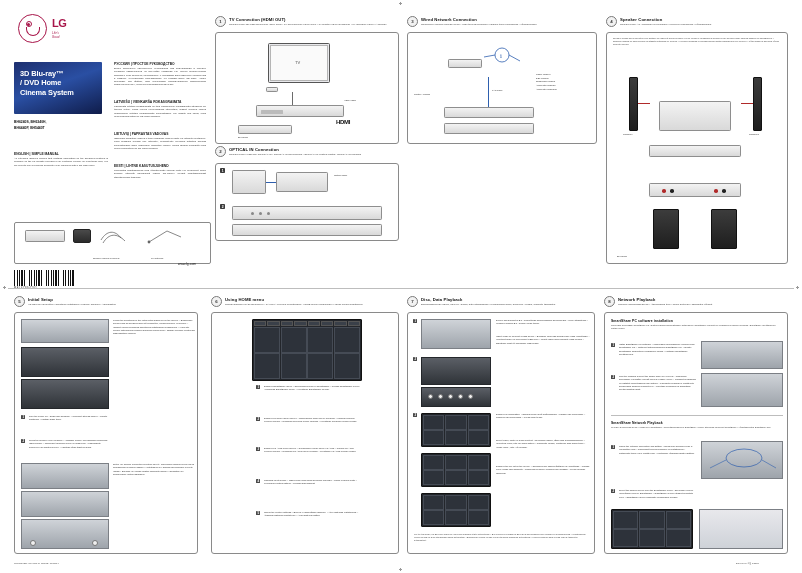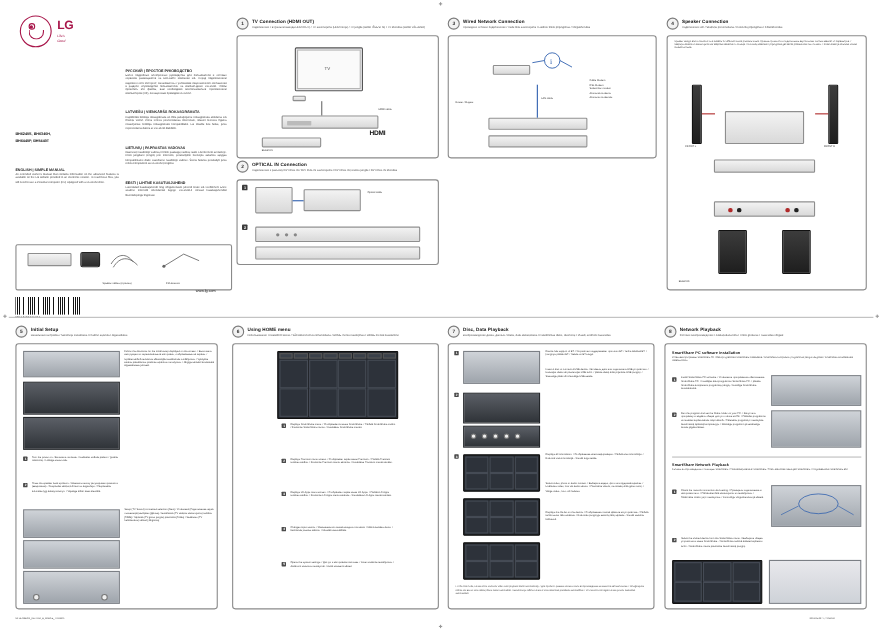--- a/index.html
+++ b/index.html
@@ -162,20 +162,25 @@
   <div id="logo-block">
     <div class="lg-circle">
       <div class="eye"></div>
         <div class="dot"></div>
         <div class="mouth"></div>
     </div>
     <div class="lg-text" style="position:absolute;left:34px;top:3px;">LG</div>
     <div class="lg-tag" style="position:absolute;left:34px;top:17px;">Life's Good</div>
   </div>
 
+  <div class="hero">
+    <h1 style="white-space:pre-line;">3D Blu-ray™
+/ DVD Home
+Cinema System</h1>
+  </div>
 
   <div class="models" style="white-space:pre-line;">BH6240S, BH6340H,
 BH6440P, BH5440T</div>
 
   <div class="langblock" style="left:114px;top:62px;">
     <h4>РУССКИЙ | ПРОСТОЕ РУКОВОДСТВО</h4>
     <p>Более подробные электронные руководства для пользователя и сетевых сервисов размещаются на веб-сайте компании LG. Перед подключением изделия к сети Интернет, ознакомьтесь с условиями лицензионного соглашения в разделе «Руководство пользователя» на компакт-диске CD-ROM. Чтобы прочитать эти файлы, вам необходимо воспользоваться Приложением компьютером (ПК), оснащенным приводом CD-ROM.</p>
   </div>
   <div class="langblock" style="left:114px;top:100px;">
     <h4>LATVIEŠU | VIENKĀRŠĀ ROKASGRĀMATA</h4>

